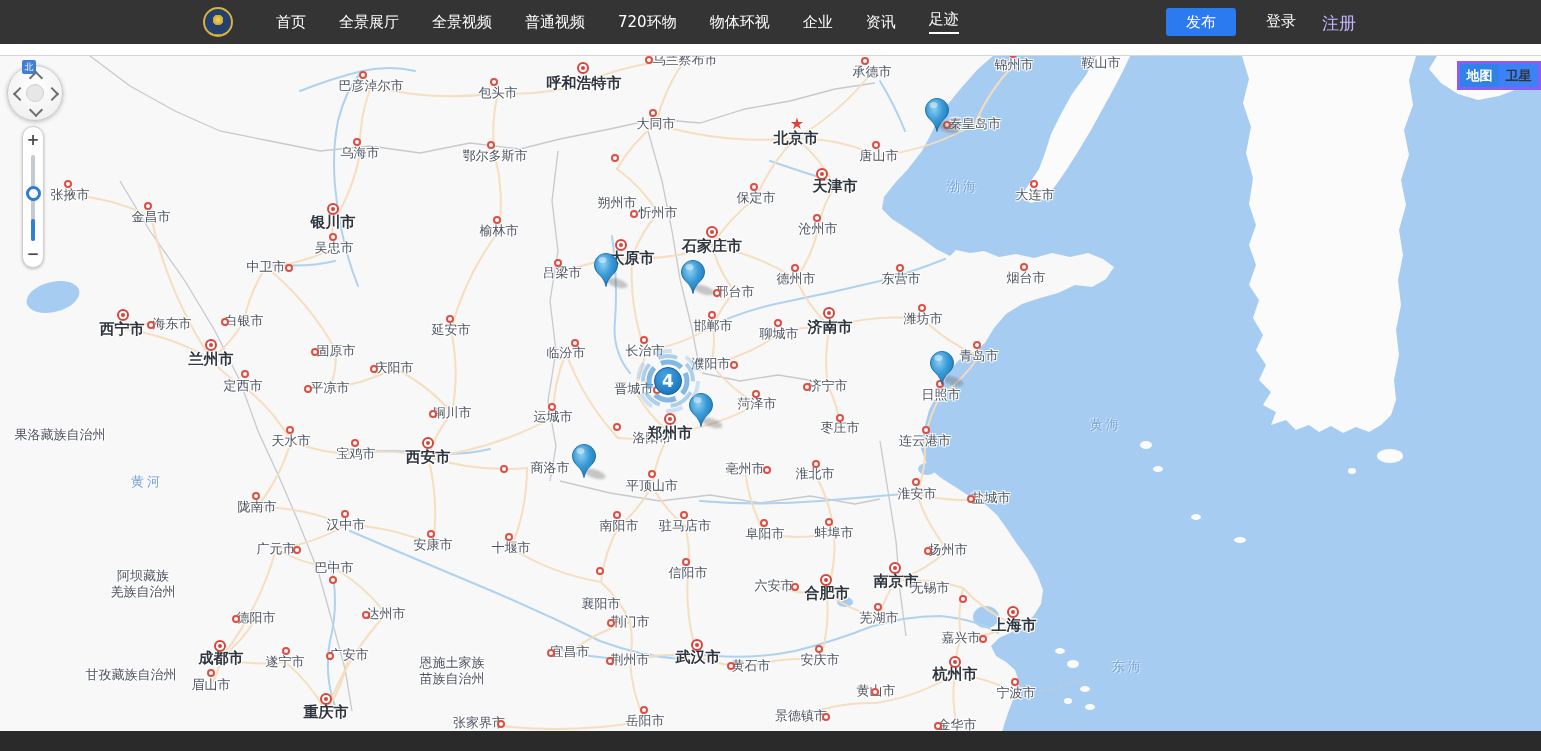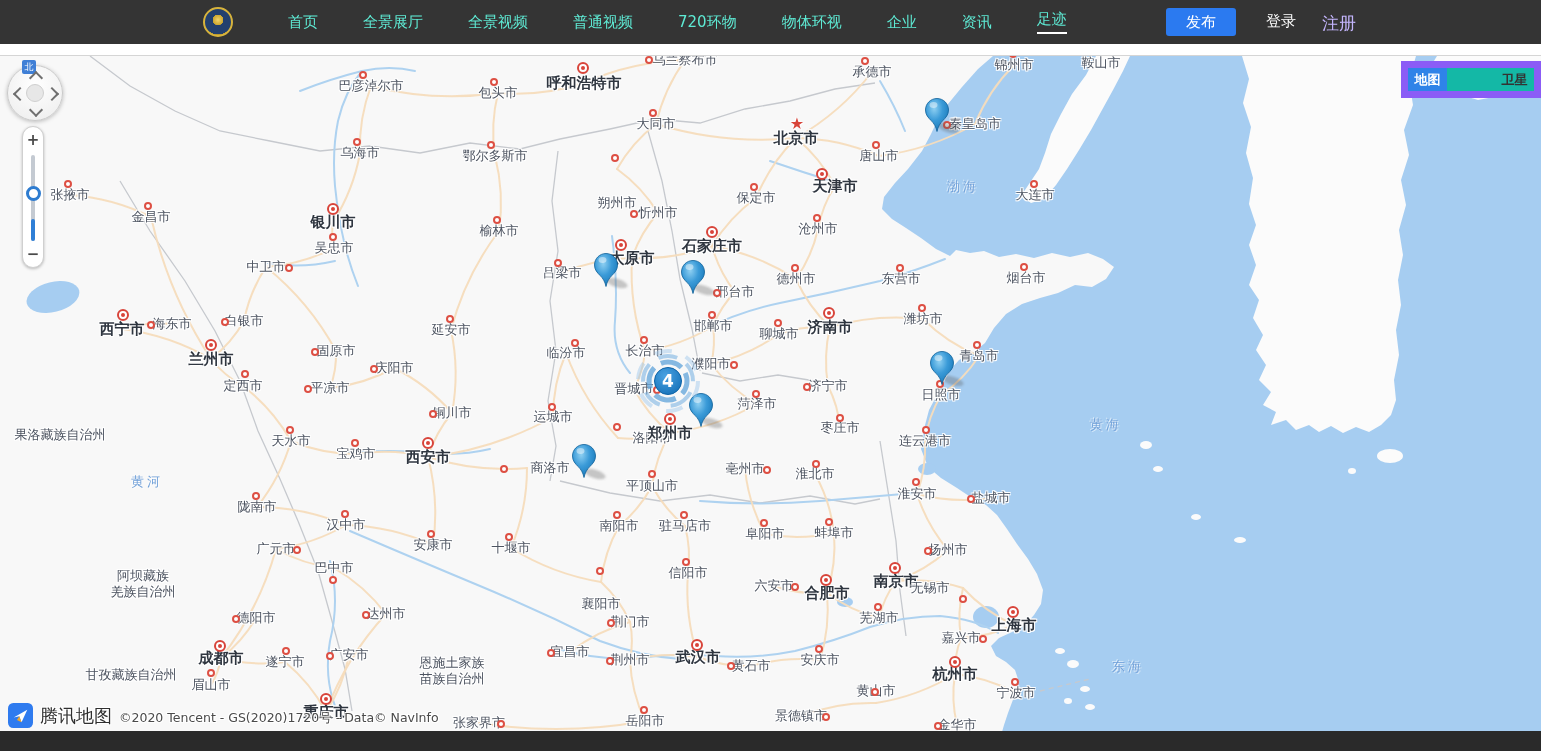--- a/index.html
+++ b/index.html
@@ -5,21 +5,21 @@
   html,body{margin:0;padding:0;background:#fff;}
   .page{position:relative;width:1541px;height:751px;overflow:hidden;background:#fff;
         font-family:"DejaVu Sans","Liberation Sans",sans-serif;}
   
   .topnav{position:absolute;left:0;top:0;width:100%;height:44px;background:#343434;
           display:flex;align-items:center;}
   .logo{position:absolute;left:203px;top:7px;width:30px;height:30px;border-radius:50%;
         border:2px solid #d7b33c;box-sizing:border-box;
         background:radial-gradient(circle at 50% 42%,#f2d469 0%,#caa52f 26%,#23406e 27% 72%,#b9982e 73%);}
   .navmenu{position:absolute;left:276px;top:0;height:44px;display:flex;align-items:center;gap:33px;}
-  .nav-item{color:#5eead4;font-size:15px;text-decoration:none;cursor:pointer;line-height:44px;white-space:nowrap;margin-left:12px;}
+  .nav-item{color:#ffffff;font-size:15px;text-decoration:none;cursor:pointer;line-height:44px;white-space:nowrap;}
   .nav-item.active{border-bottom:2px solid #fff;padding-bottom:3px;line-height:normal;}
   .search{position:absolute;left:957px;top:8px;width:168px;height:28px;border:1px solid #8a8a8a;
           border-radius:15px;background:transparent;color:#ddd;font-size:13px;padding:0 14px;outline:none;box-sizing:border-box;}
   .search::placeholder{color:#9a9a9a;}
   .btn-publish{position:absolute;left:1166px;top:8px;width:70px;height:28px;border:none;border-radius:3px;
                background:var(--accent,#2b7af0);color:#fff;font-size:15px;cursor:pointer;}
   .link-login{position:absolute;left:1266px;top:12px;color:#fff;font-size:15px;cursor:pointer;text-decoration:none;}
   .link-register{position:absolute;left:1322px;top:12px;color:#c4b5fd;font-size:17px;cursor:pointer;text-decoration:none;text-align:center;}
   
   .map-wrap{position:absolute;left:0;top:55px;width:1541px;height:676px;overflow:hidden;
@@ -67,21 +67,21 @@
   .zoomer{position:absolute;left:22px;top:70px;width:22px;height:142px;background:#fff;border:1px solid #d0d0d0;
           border-radius:11px;box-shadow:0 1px 3px rgba(0,0,0,.25);box-sizing:border-box;}
   .zoomer .plus,.zoomer .minus{position:absolute;left:0;width:20px;text-align:center;color:#4a4a4a;
           font-size:15px;font-weight:bold;cursor:pointer;user-select:none;}
   .zoomer .plus{top:4px;} .zoomer .minus{bottom:4px;}
   .ztrack{position:absolute;left:8px;top:28px;width:4px;height:86px;background:#c4cad2;border-radius:2px;}
   .zfill{position:absolute;left:0;bottom:0;width:4px;height:22px;background:#2f7fd6;border-radius:2px;}
   .zhandle{position:absolute;left:3px;top:127px;width:15px;height:15px;border-radius:50%;background:#fff;
            border:3px solid #2e7cd0;box-sizing:border-box;cursor:pointer;transform:translate(0,-68px);}
   
-  .maptype{position:absolute;right:0;top:5px;display:flex;border:7px solid #8b5cf6;background:#14b8a6;gap:48px;}
+  .maptype{position:absolute;right:0;top:5px;display:flex;border:3px solid #8b5cf6;background:#3b82f6;}
   .maptype .mt{width:39px;height:23px;line-height:23px;text-align:center;font-size:13px;font-weight:bold;
                color:#333;cursor:pointer;}
   .maptype .mt.on{background:#2f83e8;color:#fff;}
   
   .attrib{position:absolute;left:8px;bottom:3px;display:flex;align-items:flex-end;gap:7px;}
   .tlogo{width:25px;height:25px;flex:0 0 25px;}
   .brand{font-size:18px;color:#2f2f2f;line-height:25px;
          text-shadow:-1px -1px 0 #fff,1px 1px 0 #fff,1px -1px 0 #fff,-1px 1px 0 #fff;}
   .copyright{font-size:12.5px;color:#4a4a4a;line-height:20px;
          text-shadow:-1px -1px 0 #fff,1px 1px 0 #fff,1px -1px 0 #fff,-1px 1px 0 #fff;}
@@ -623,25 +623,16 @@
       </div>
       <div class="zhandle"></div>
       <div class="minus">−</div>
     </div>
 
     <div class="maptype">
       <div class="mt on">地图</div>
       <div class="mt">卫星</div>
     </div>
 
-    <div class="attrib">
-      <svg class="tlogo" viewBox="0 0 24 24">
-        <rect x="0" y="0" width="24" height="24" rx="5" fill="#2f7bef"></rect>
-        <path d="M5.5 14 L18.5 6.5 L13 18.5 L10.8 12.6 Z" fill="#ffffff"></path>
-        <path d="M10.8 12.6 L13 18.5 L8.6 16.4 Z" fill="#f5a623"></path>
-      </svg>
-      <span class="brand">腾讯地图</span>
-      <span class="copyright">©2020 Tencent - GS(2020)1720号 - Data© NavInfo</span>
-    </div>
   </div>
 
   <footer class="bottombar"></footer>
 </div>
 
 </body></html>

